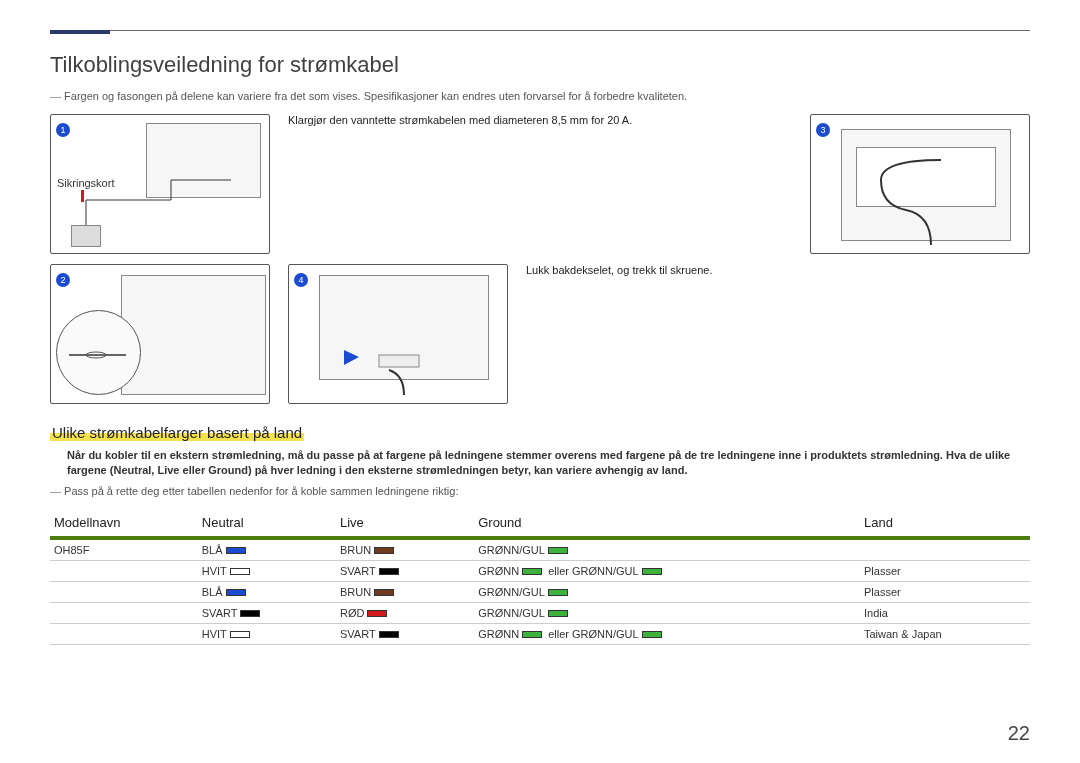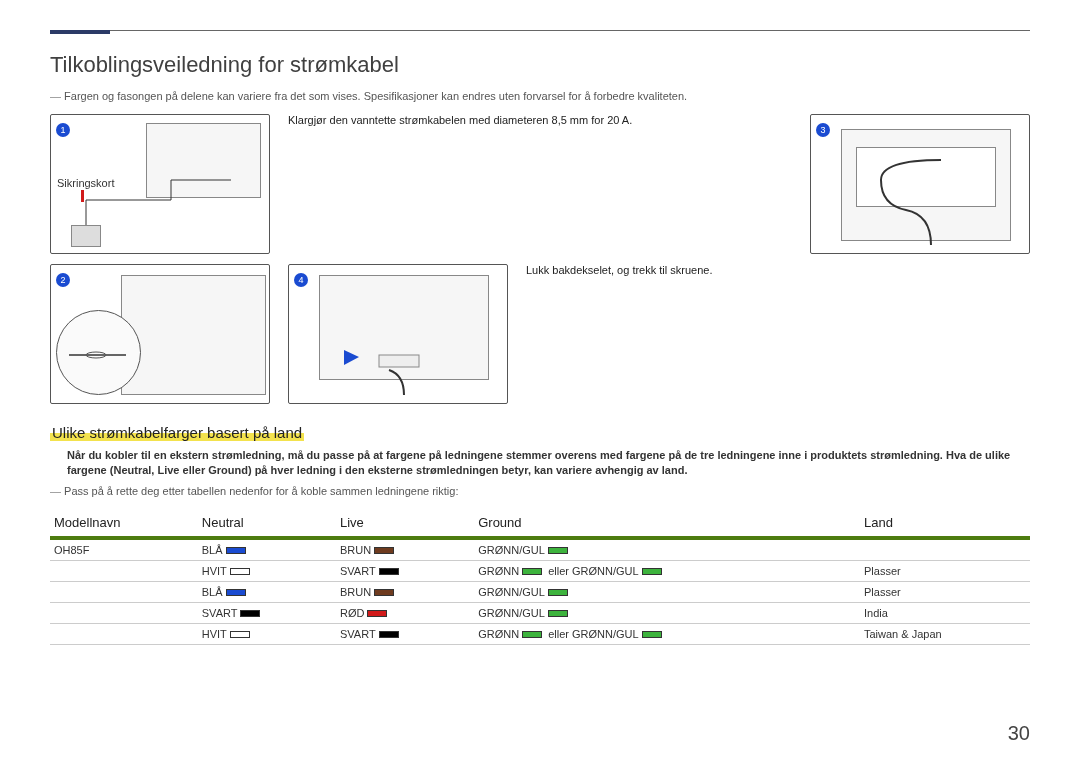--- a/index.html
+++ b/index.html
@@ -260,13 +260,13 @@
       <tr>
         <td></td>
         <td><span>HVIT</span><span class="swatch sw-white"></span></td>
         <td><span>SVART</span><span class="swatch sw-black"></span></td>
         <td><span>GRØNN</span><span class="swatch sw-green"></span><span> eller </span><span>GRØNN/GUL</span><span class="swatch sw-green"></span></td>
         <td>Taiwan &amp; Japan</td>
       </tr>
     </tbody>
 </table>
 
-<div class="page-num">30</div>
+<div class="page-num">22</div>
 
 </body></html>

